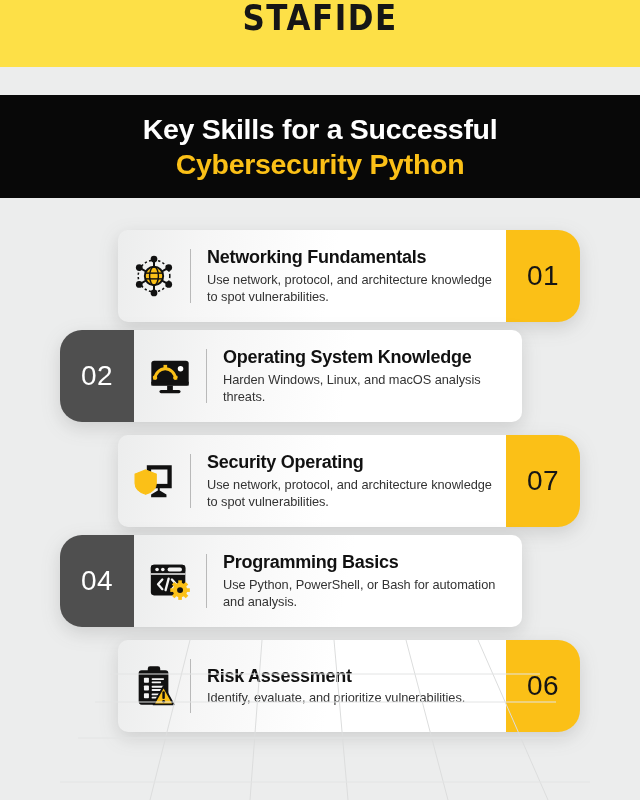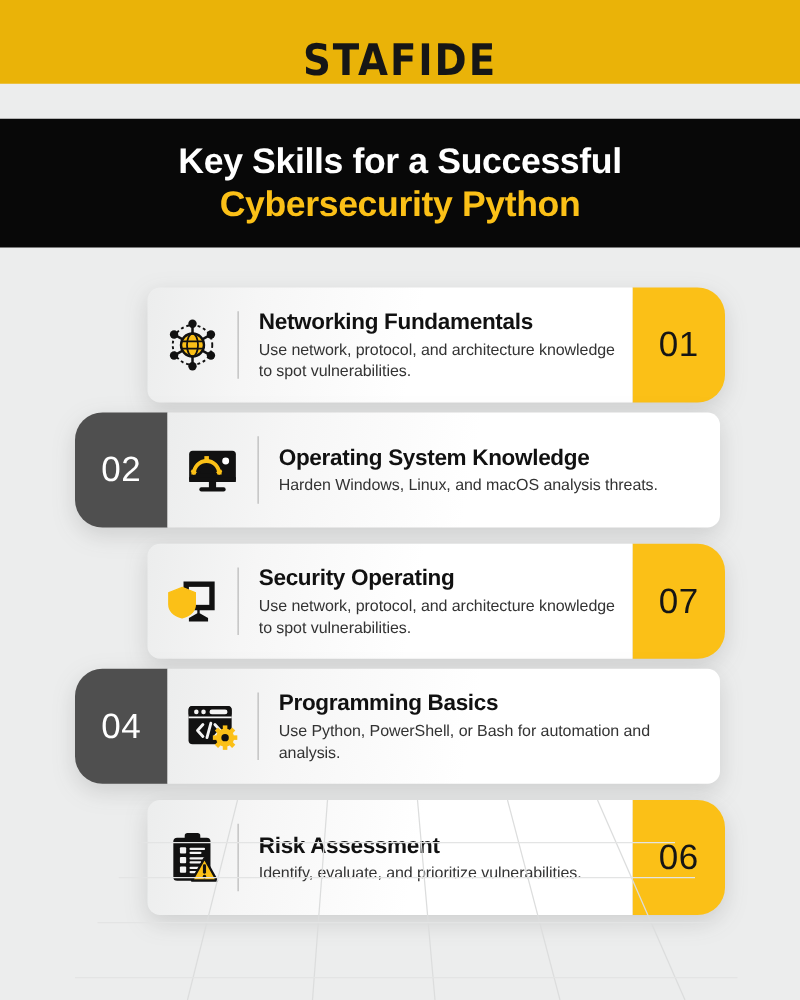--- a/index.html
+++ b/index.html
@@ -28,23 +28,23 @@
     overflow: hidden;
     pointer-events: none;
   }
   .floor svg { display: block; width: 640px; height: 160px; }
 
   
   .logo-band {
     position: absolute;
     top: 0; left: 0; right: 0;
     height: 67px;
-    background: #eab308;
-    display: flex;
-    align-items: flex-end;
+    background: #fde047;
+    display: flex;
+    align-items: flex-start;
     justify-content: center;
   }
   .logo {
     font-family: "DejaVu Sans", sans-serif;
     font-weight: 700;
     font-size: 31px;
     letter-spacing: 1.5px;
     color: #161616;
     transform: scaleY(1.12);
   }
@@ -91,21 +91,21 @@
   }
 
   
   .row.right-badge {
     left: 118px;
     width: 462px;
   }
   
   .row.left-badge {
     left: 60px;
-    width: 516px;
+    width: 462px;
   }
 
   .card {
     flex: 1;
     background: linear-gradient(100deg, #eceded 0%, #f6f6f6 22%, #ffffff 55%, #ffffff 100%);
     display: flex;
     align-items: center;
     position: relative;
   }
   .row.right-badge .card { border-radius: 10px 0 0 10px; }

